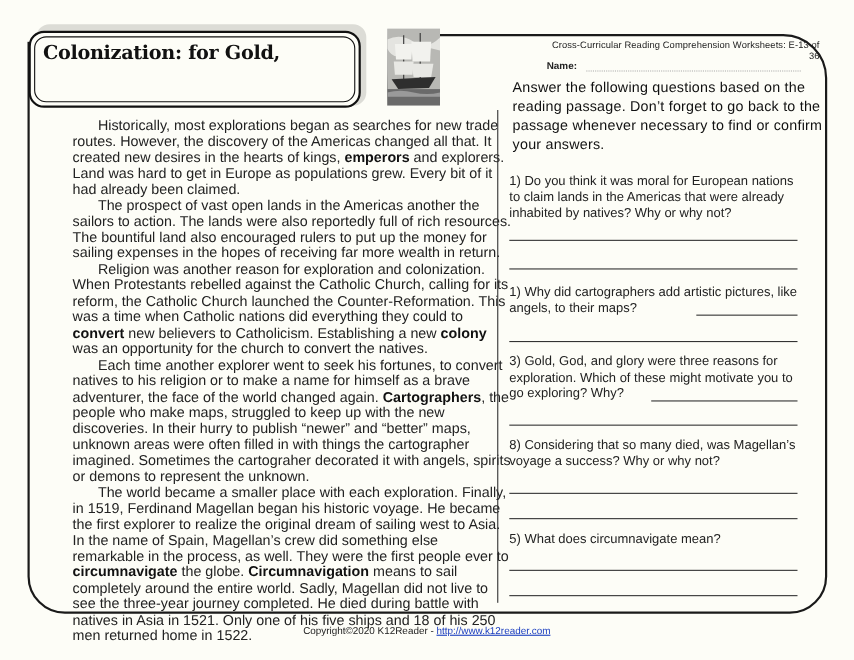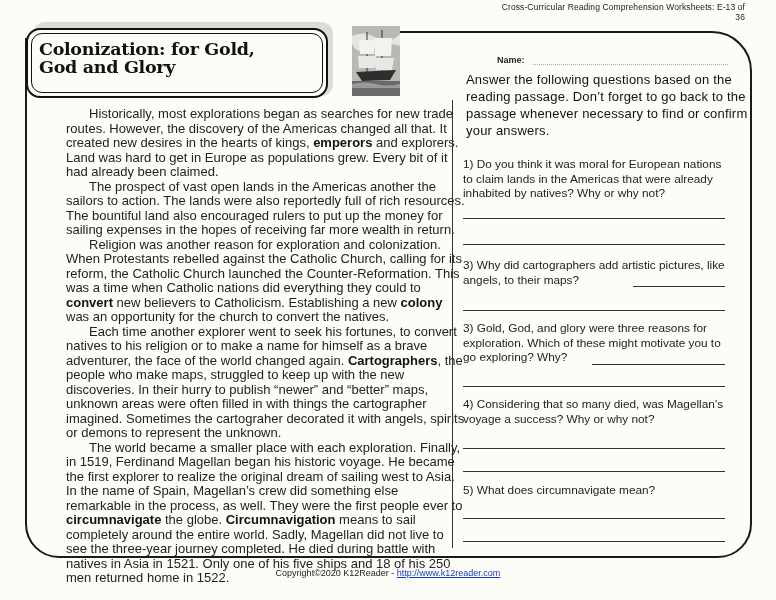--- a/index.html
+++ b/index.html
@@ -1,21 +1,21 @@
 <!DOCTYPE html>
 <html><head>
 <meta charset="utf-8">
 <style>
   html, body { margin:0; padding:0; }
   body {
     width:776px; height:600px; background:#fdfdf7; position:relative; overflow:hidden;
     font-family: "Liberation Sans", sans-serif; color:#1a1a1a;
   }
   .header-note {
-    position:absolute; left:500px; top:2px; width:245px; text-align:right;
+    position:absolute; left:500px; top:36px; width:245px; text-align:right;
     font-size:8.5px; color:#222; letter-spacing:0.1px;
   }
   .frame {
     position:absolute; left:25px; top:31px; width:727px; height:527px;
     border:2px solid #1a1a1a; border-radius:4px 40px 34px 34px;
     box-sizing:border-box; border-top-left-radius:0;
   }
   .frame-top-cover {
     position:absolute; left:20px; top:24px; width:380px; height:14px; background:#fdfdf7;
   }
@@ -67,21 +67,20 @@
 
 <div class="header-note">Cross-Curricular Reading Comprehension Worksheets: E-13 of 36</div>
 
 <div class="frame"></div>
 <div class="frame-top-cover"></div>
 
 <div class="title-shadow"></div>
 <div class="title-box">
   <div class="title-box-inner"></div>
   <div class="title-line" style="top:10px">Colonization: for Gold,</div>
-  <div class="title-line" style="top:28px">God and Glory</div>
 </div>
 
 <div class="ship">
   <svg width="48" height="70" viewBox="0 0 48 70">
     <rect width="48" height="70" fill="#b8b8b4"></rect>
     <path d="M0 10 Q12 4 24 12 T48 8 L48 20 Q30 14 18 22 T0 18Z" fill="#e4e4e0"></path>
     <line x1="15" y1="6" x2="15" y2="50" stroke="#333" stroke-width="1"></line>
     <line x1="30" y1="4" x2="30" y2="50" stroke="#333" stroke-width="1"></line>
     <path d="M7 14 L23 14 L22 28 L8 28Z" fill="#f2f2ee"></path>
     <path d="M22 12 L40 12 L39 30 L23 30Z" fill="#f2f2ee"></path>
@@ -105,29 +104,29 @@
 
 <div class="name-label">Name:</div>
 <div class="name-line"></div>
 
 <div class="instructions">Answer the following questions based on the reading passage. Don’t forget to go back to the passage whenever necessary to find or confirm your answers.</div>
 
 <div class="question" style="top:157px">1) Do you think it was moral for European nations to claim lands in the Americas that were already inhabited by natives? Why or why not?</div>
 <div class="aline" style="top:218px"></div>
 <div class="aline" style="top:244px"></div>
 
-<div class="question" style="top:258px; width:262px">3) Why did cartographers add artistic pictures, like angels, to their maps?</div>
+<div class="question" style="top:258px; width:262px">1) Why did cartographers add artistic pictures, like angels, to their maps?</div>
 <div class="aline" style="top:286px; left:633px; width:92px"></div>
 <div class="aline" style="top:310px"></div>
 
 <div class="question" style="top:321px; width:268px">3) Gold, God, and glory were three reasons for exploration. Which of these might motivate you to go exploring? Why?</div>
 <div class="aline" style="top:364px; left:592px; width:133px"></div>
 <div class="aline" style="top:386px"></div>
 
-<div class="question" style="top:397px; width:280px">4) Considering that so many died, was Magellan’s voyage a success? Why or why not?</div>
+<div class="question" style="top:397px; width:280px">8) Considering that so many died, was Magellan’s voyage a success? Why or why not?</div>
 <div class="aline" style="top:448px"></div>
 <div class="aline" style="top:471px"></div>
 
 <div class="question" style="top:483px">5) What does circumnavigate mean?</div>
 <div class="aline" style="top:518px"></div>
 <div class="aline" style="top:541px"></div>
 
 <div class="footer">
   <span>Copyright©2020 K12Reader - </span><a>http://www.k12reader.com</a>
 </div>

